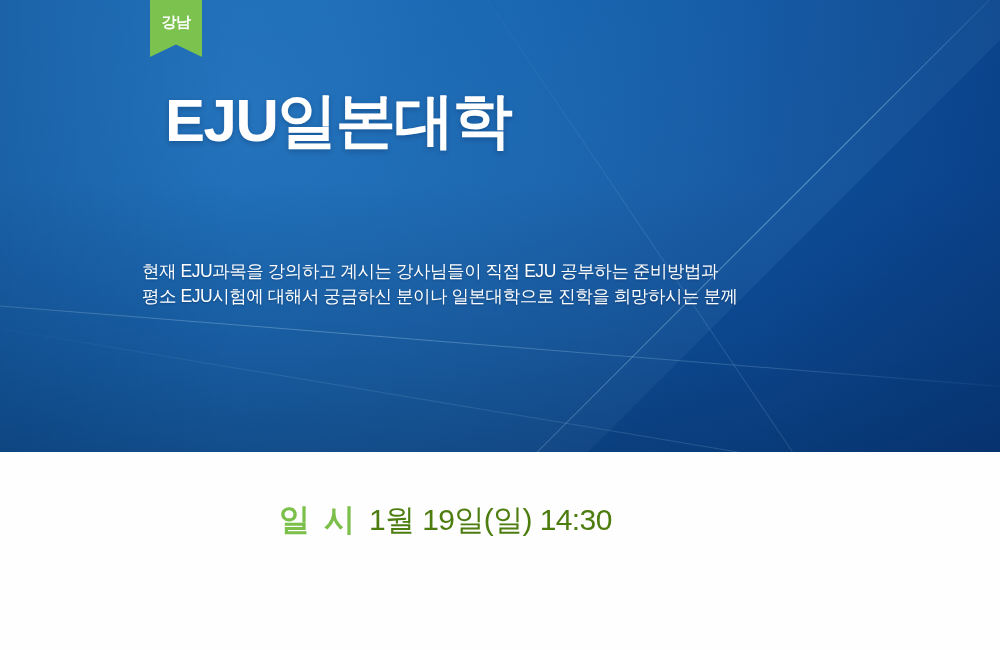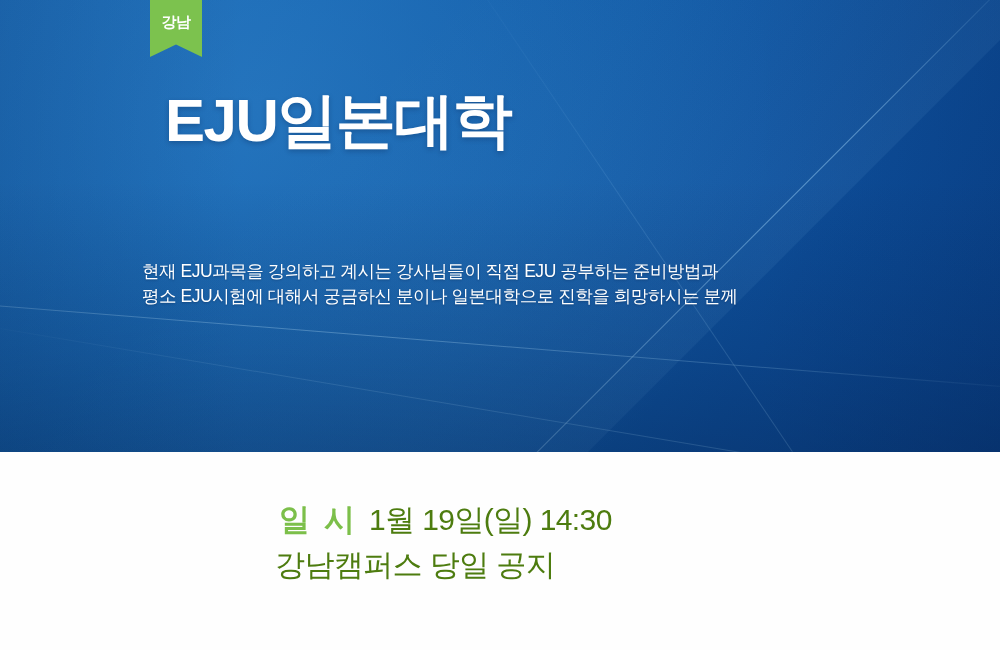--- a/index.html
+++ b/index.html
@@ -241,19 +241,18 @@
 
   <div class="info">
     <div class="info-rows">
 
       <div class="info-row">
         <span class="info-label">일시</span>
         <span class="info-value">1월 19일(일)  14:30</span>
       </div>
 
       <div class="info-row">
-        <span class="info-value">강남캠퍼스 당일 공지</span>
       </div>
 
     </div>
   </div>
 
 </div>
 
 </body></html>

